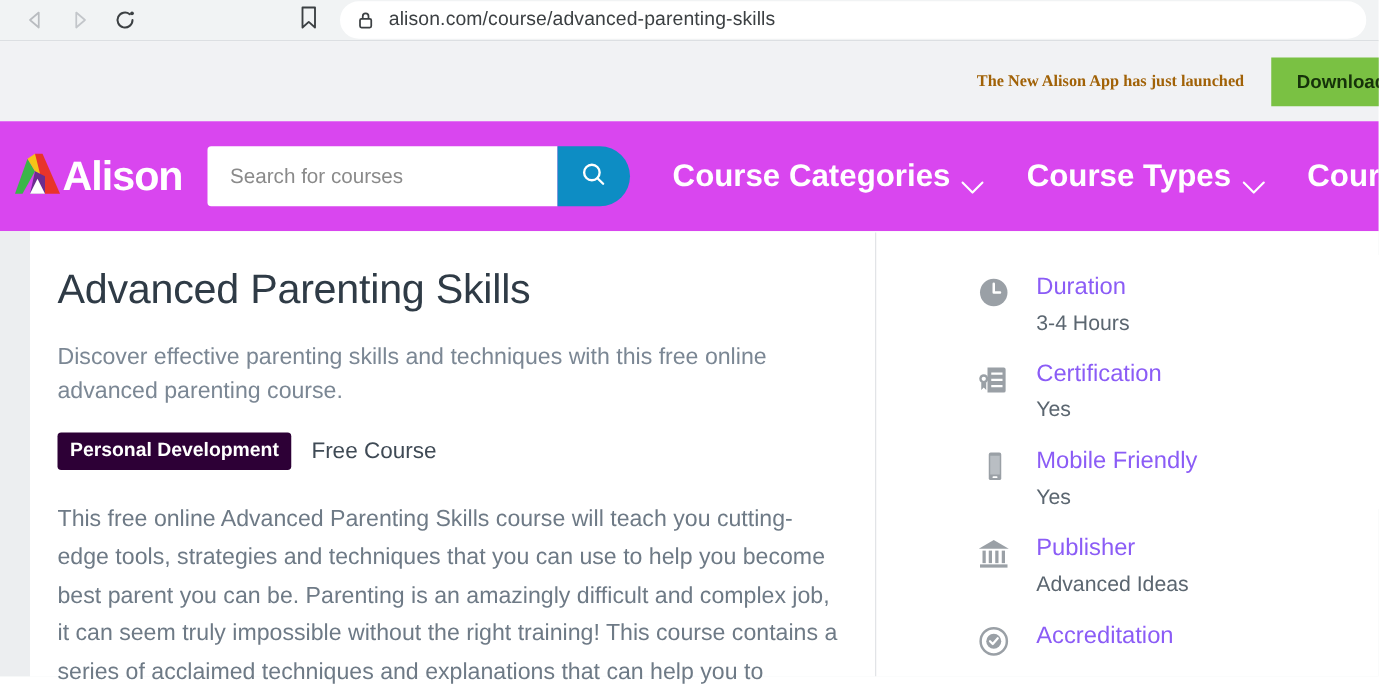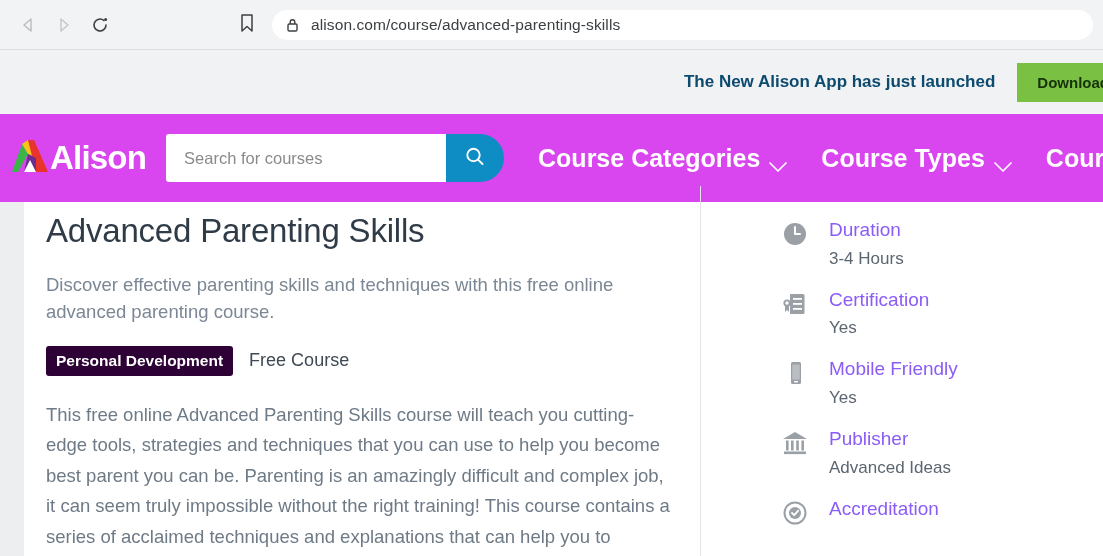--- a/index.html
+++ b/index.html
@@ -5,21 +5,21 @@
   * { box-sizing: border-box; margin: 0; padding: 0; }
   html, body {
     width: 1103px; height: 556px;
     overflow: hidden;
     font-family: "Liberation Sans", sans-serif;
     background: #ffffff;
   }
 
   
   .browser-chrome {
-    height: 50px;
+    height: 33px;
     background: #f1f3f4;
     display: flex;
     align-items: center;
     padding: 0 10px;
     border-bottom: 1px solid #dcdfe2;
   }
   .nav-btn {
     width: 36px; height: 36px;
     display: flex; align-items: center; justify-content: center;
     border-radius: 50%;
@@ -52,25 +52,26 @@
   
   .app-banner {
     height: 64px;
     background: #f1f2f4;
     display: flex;
     align-items: center;
     justify-content: flex-end;
     padding-right: 0;
   }
   .banner-text {
-    font-size: 17px;
+    font-size: 13px;
     font-weight: bold;
-    color: #0c4a6e;
+    color: #a16207;
     margin-right: 22px;
     white-space: nowrap;
+    font-family: Liberation Serif, serif;
   }
   .banner-download {
     background: #7ac143;
     color: #16320a;
     font-size: 15px;
     font-weight: bold;
     padding: 11px 20px;
     border: none;
     white-space: nowrap;
     margin-right: -26px;
@@ -144,21 +145,21 @@
   .page {
     display: flex;
     background: #eceef0;
     height: 356px;
   }
   .page-rail { width: 24px; flex: none; background: #eceef0; }
   .content-card {
     flex: 1;
     background: #ffffff;
     display: flex;
-    padding-top: 10px;
+    padding-top: 27px;
   }
   .col-left {
     width: 676px;
     flex: none;
     padding-left: 22px;
     padding-right: 30px;
   }
   .course-title {
     font-size: 33px;
     font-weight: normal;

